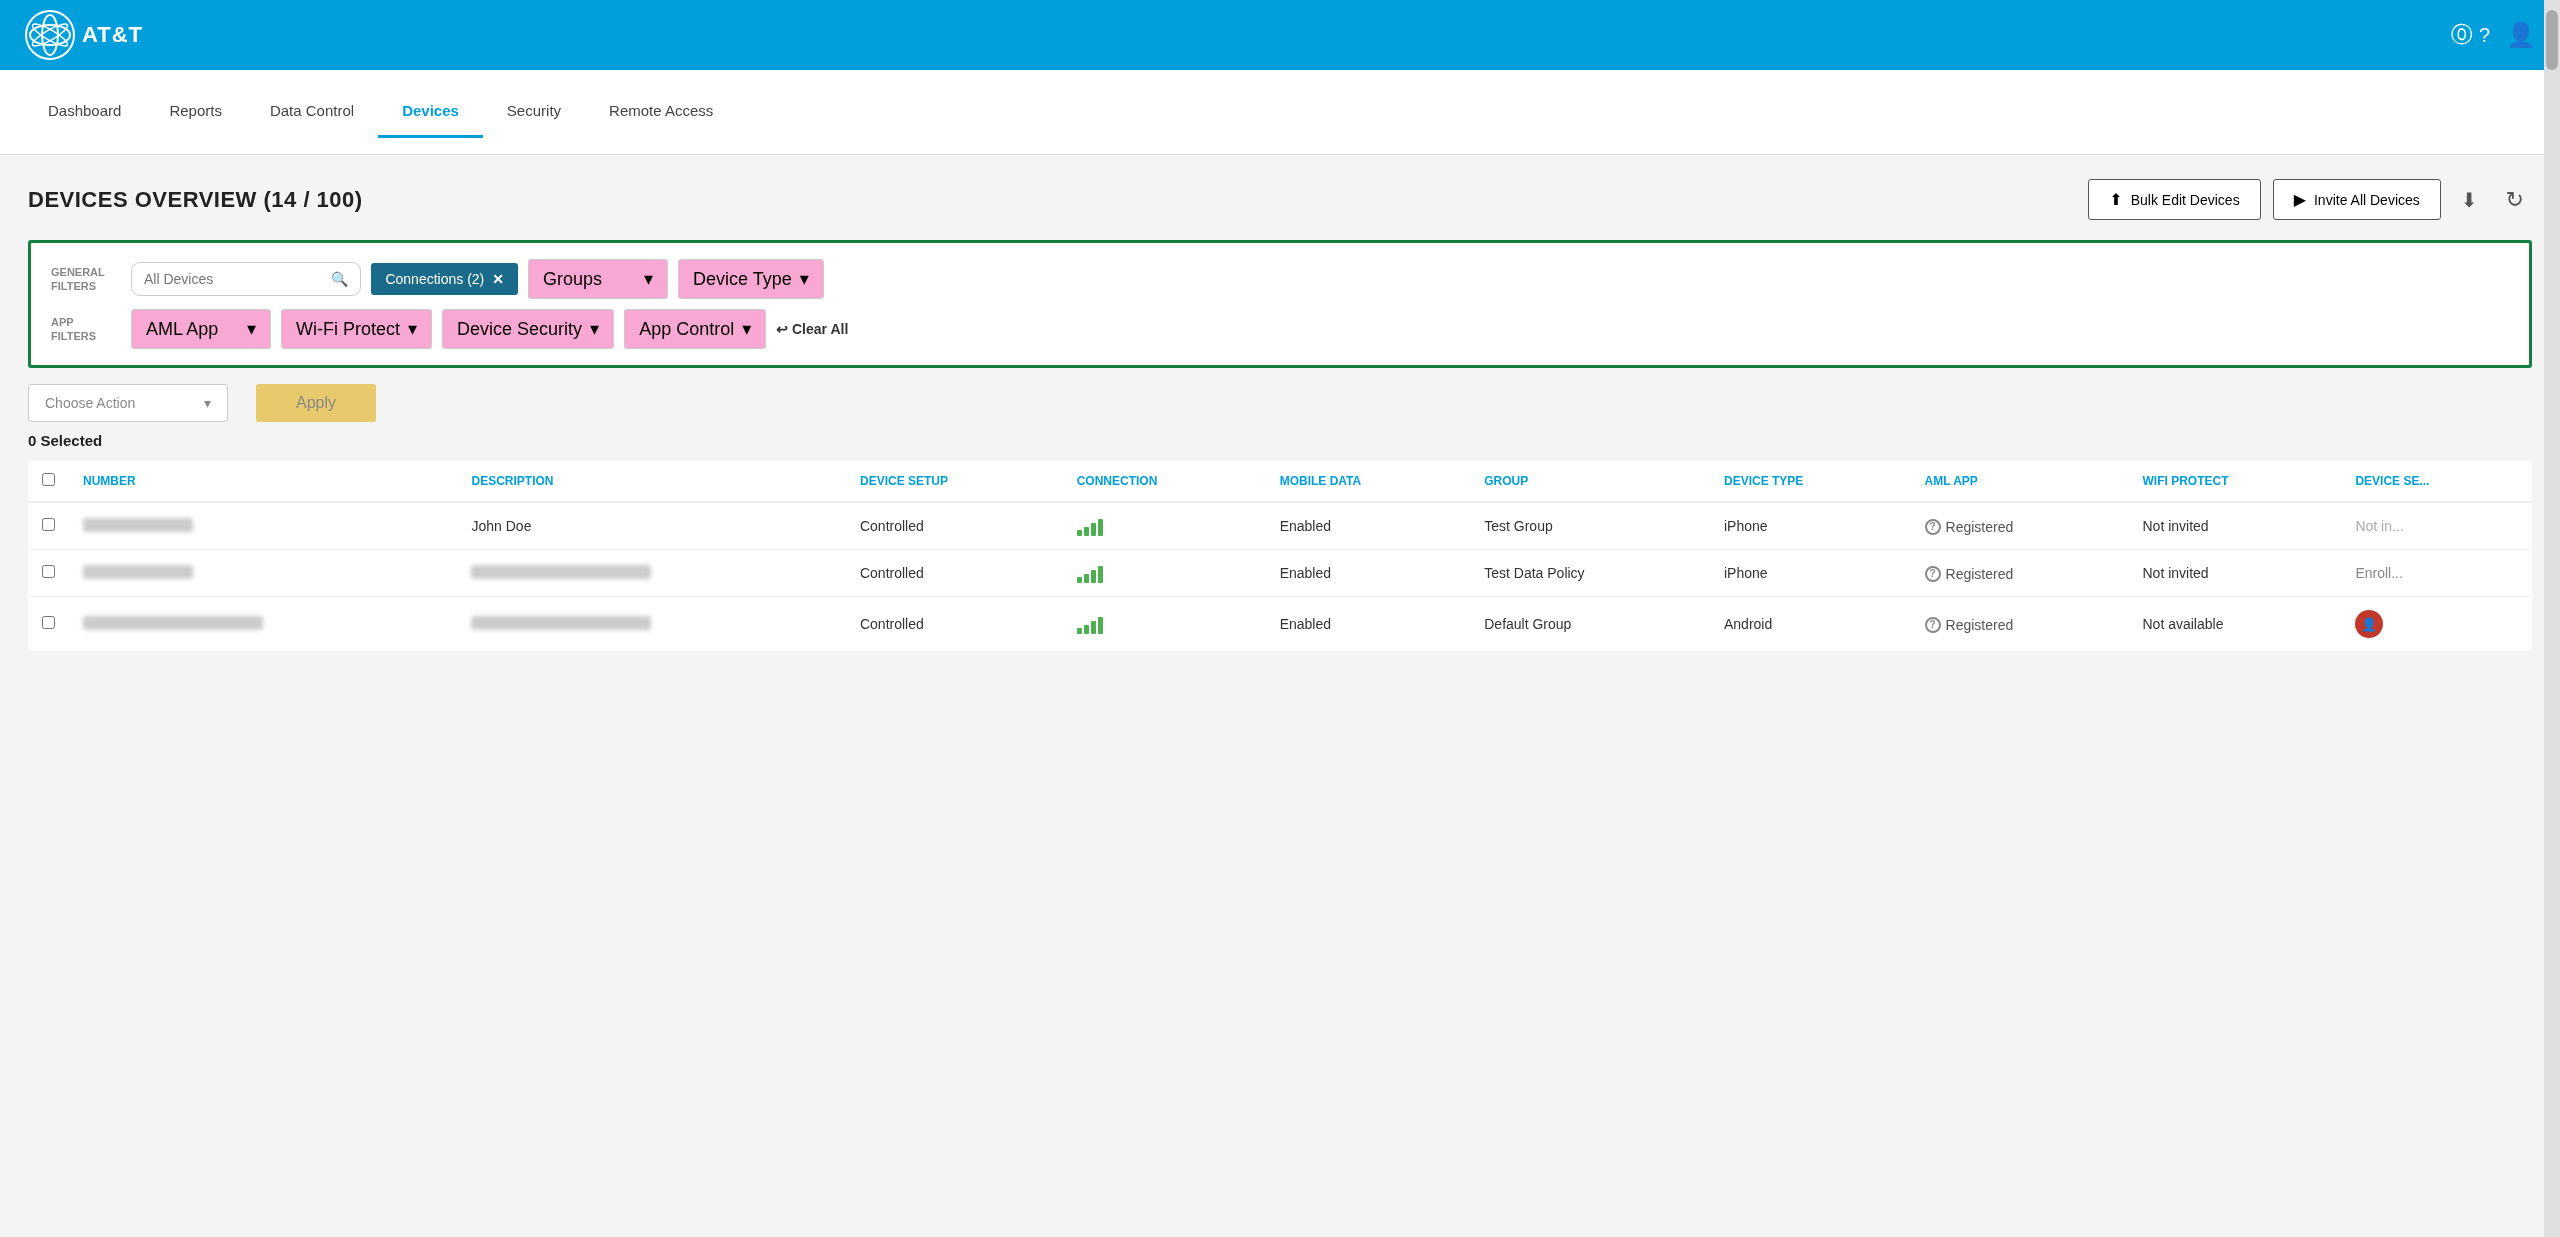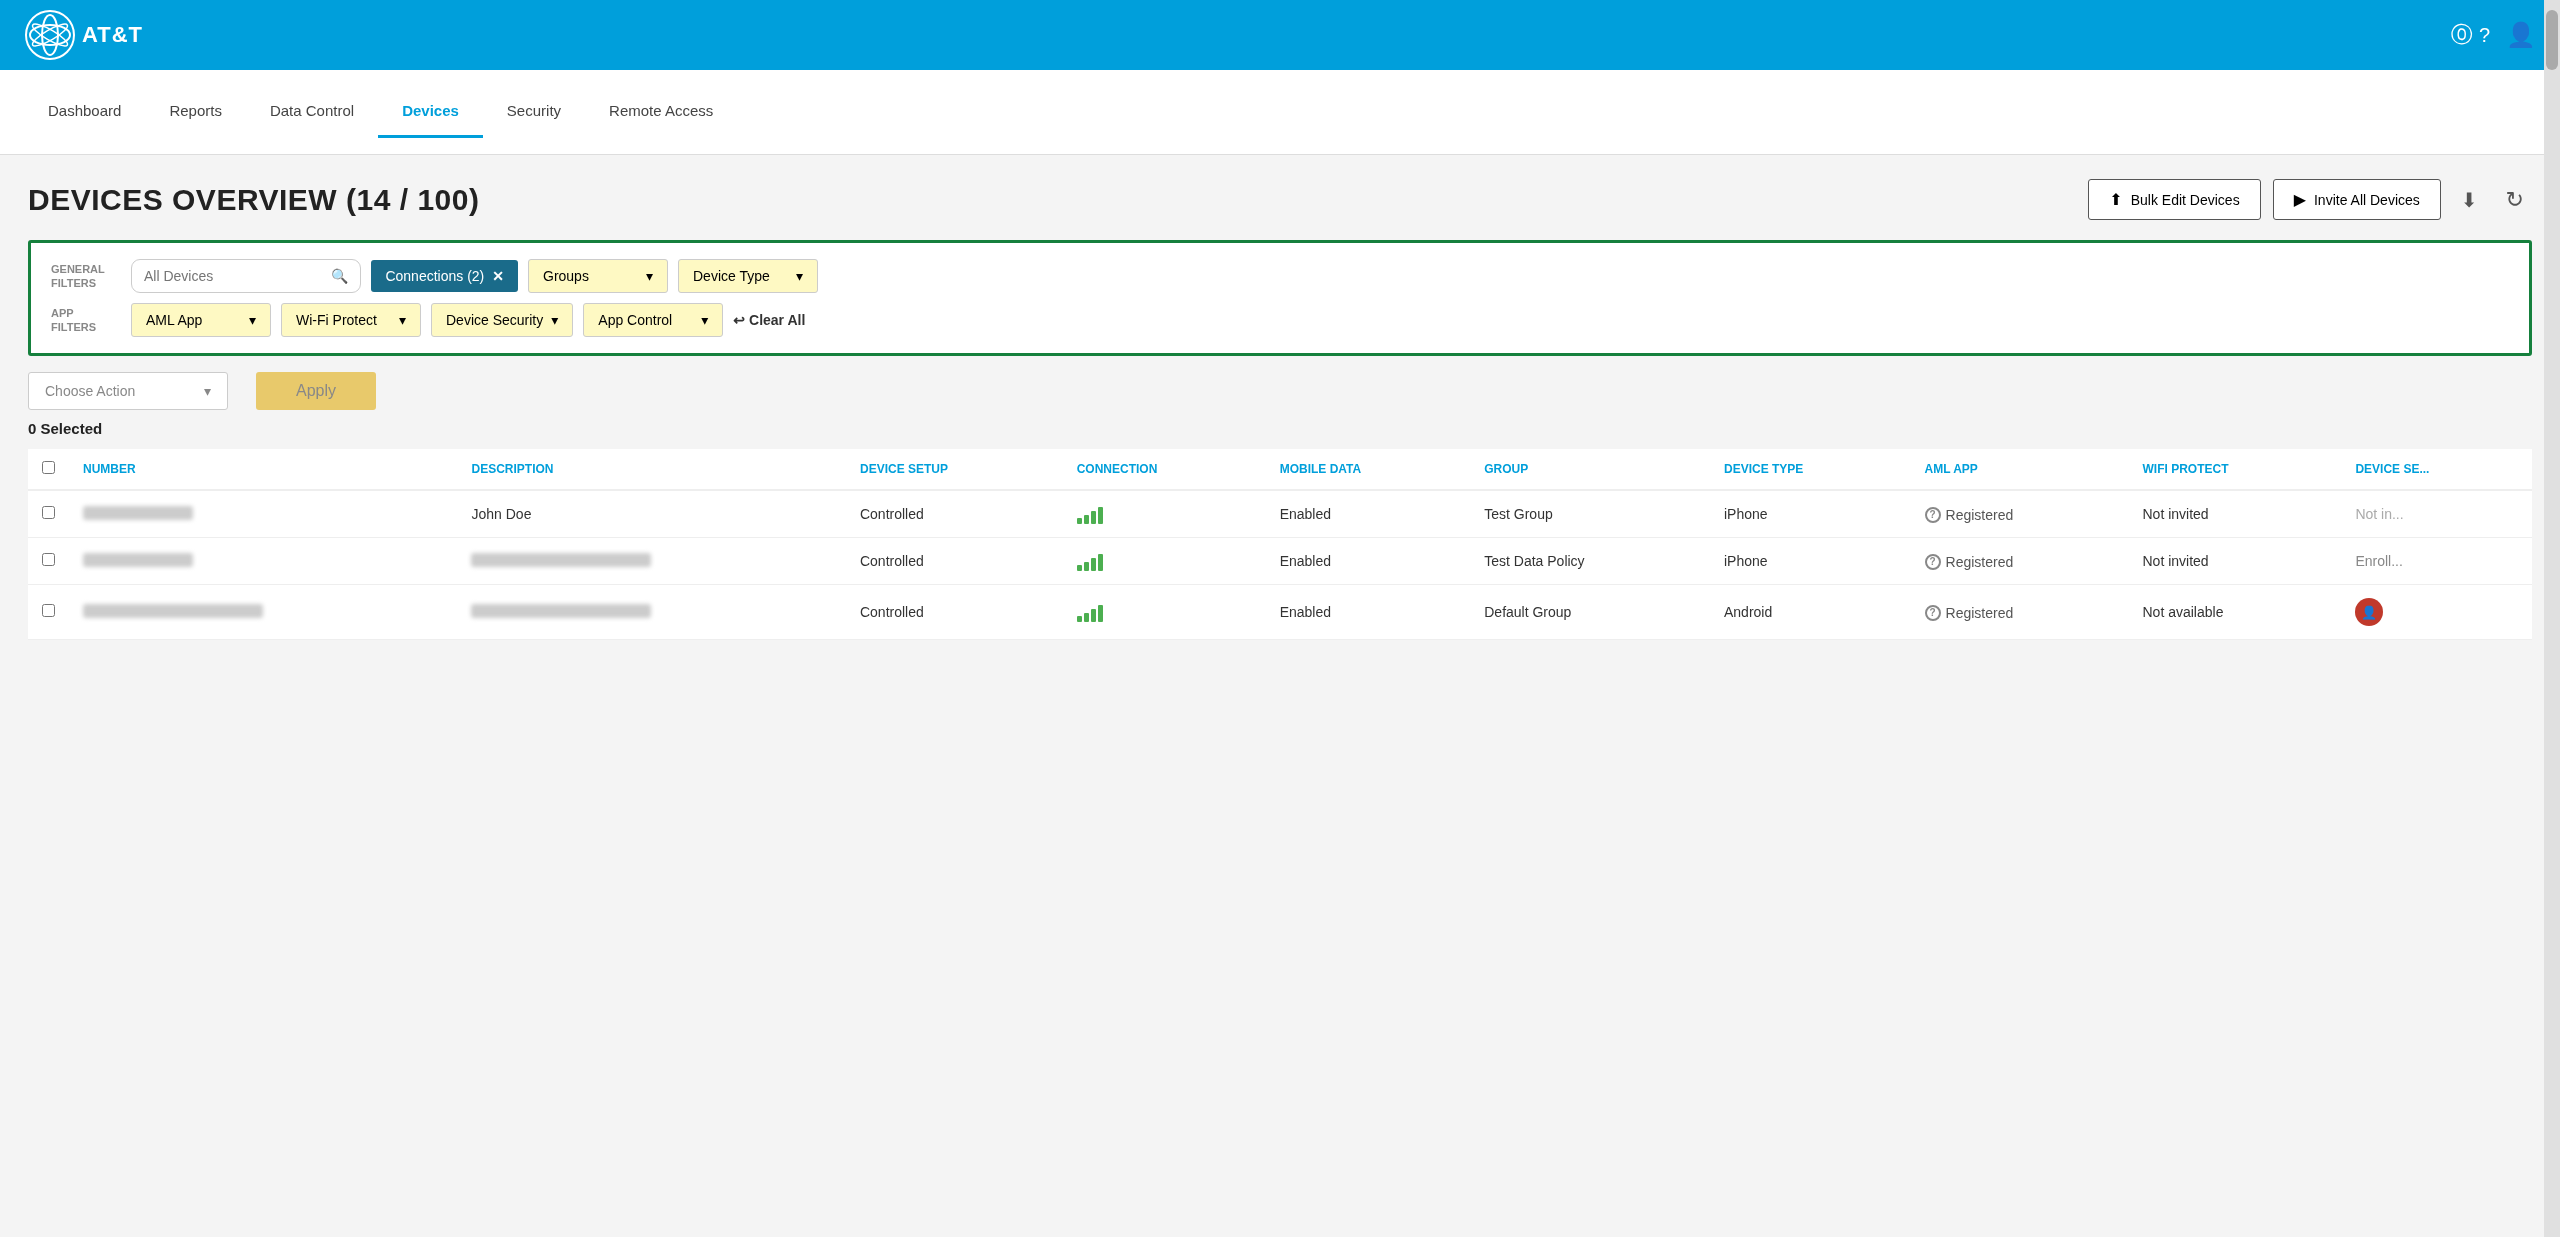--- a/index.html
+++ b/index.html
@@ -70,21 +70,21 @@
     }
 
     
     .page-header-row {
       display: flex;
       align-items: center;
       justify-content: space-between;
       margin-bottom: 20px;
     }
     .page-title {
-      font-size: 30px;
+      font-size: 22px;
       font-weight: bold;
       color: #222;
       letter-spacing: 0.5px;
     }
     .page-header-actions {
       display: flex;
       align-items: center;
       gap: 12px;
     }
     .btn-outline {
@@ -158,25 +158,25 @@
       border-radius: 3px;
       cursor: pointer;
     }
     .filter-tag .close-x {
       cursor: pointer;
       font-weight: bold;
     }
     .filter-dropdown {
       border: 1px solid #ccc;
       padding: 8px 14px;
-      font-size: 14px;
+      font-size: 18px;
       display: flex;
       align-items: center;
       gap: 8px;
-      background: #fef9c3;
+      background: #f9a8d4;
       cursor: pointer;
       border-radius: 3px;
       min-width: 140px;
       justify-content: space-between;
     }
     .clear-all-btn {
       background: none;
       border: none;
       cursor: pointer;
       color: #333;

